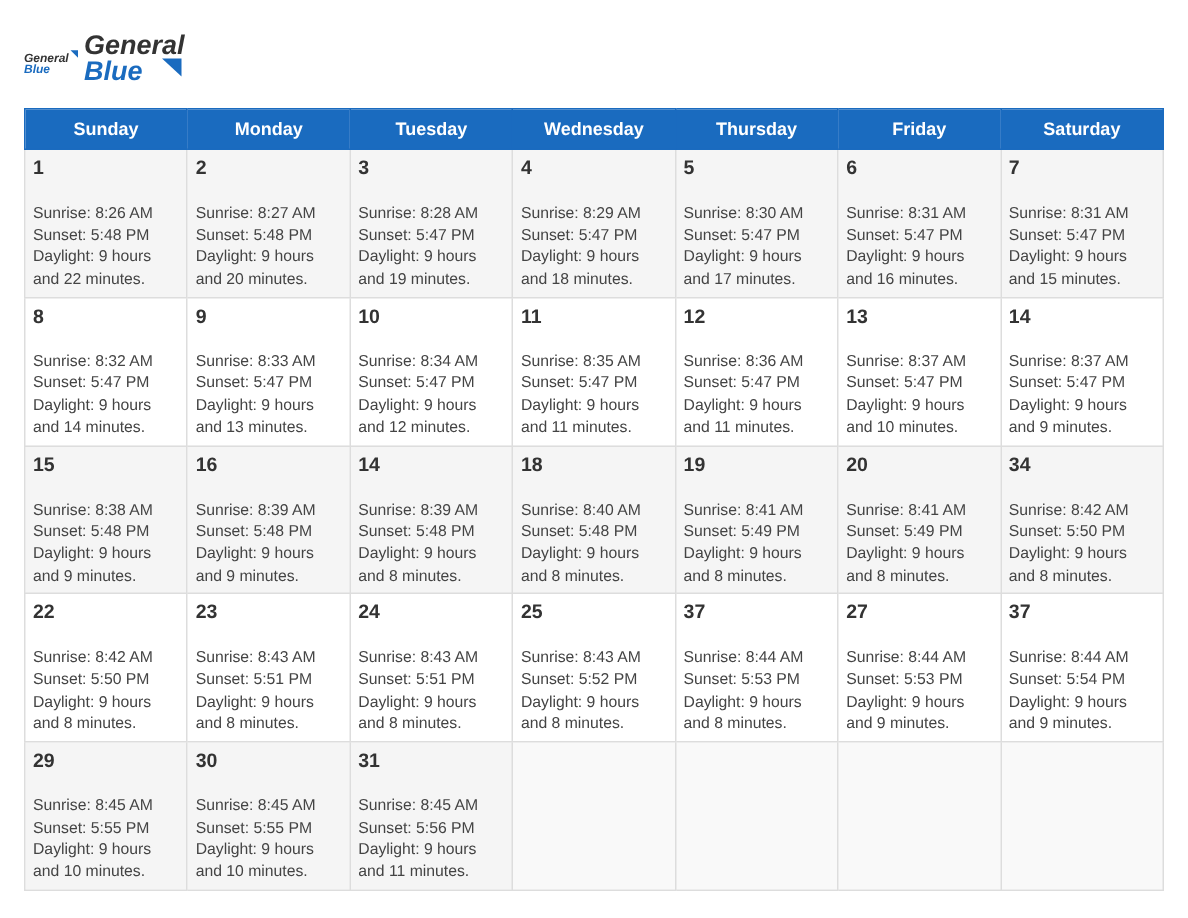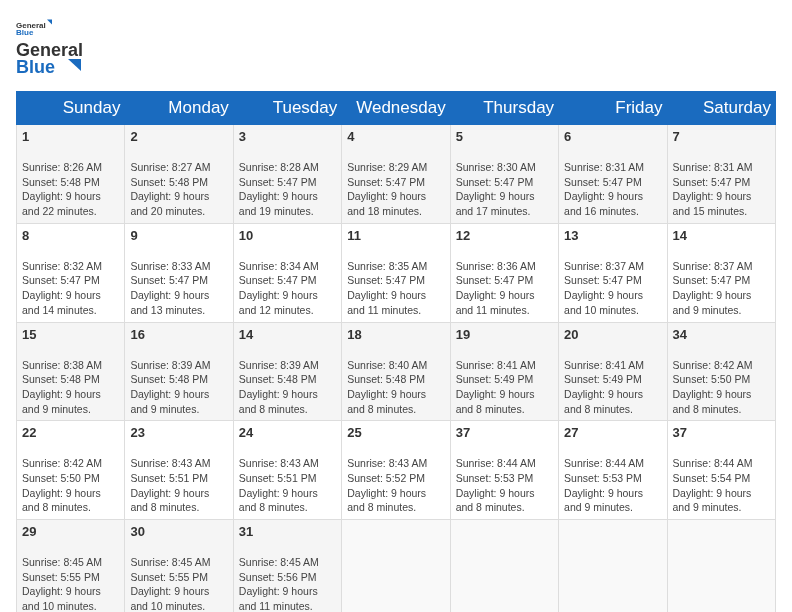--- a/index.html
+++ b/index.html
@@ -11,22 +11,23 @@
       padding: 16px;
     }
     .header-area {
       display: flex;
       justify-content: space-between;
       align-items: flex-start;
       margin-bottom: 8px;
     }
     .logo {
       display: flex;
-      flex-direction: column;
-      align-items: flex-start;
+      flex-direction: row;
+      align-items: center;
+      font-style: italic;
     }
     .logo-icon {
       width: 40px;
       height: 18px;
       margin-top: 2px;
     }
     .title-area {
       text-align: right;
     }
     .month-title {
@@ -41,23 +42,23 @@
     }
     .calendar {
       width: 100%;
       border-collapse: collapse;
       font-size: 11px;
     }
     .calendar thead th {
       background-color: #1a6bbf;
       color: #fff;
       padding: 6px 4px;
-      text-align: right;
-      font-size: 17px;
-      font-weight: normal;
+      text-align: center;
+      font-size: 12px;
+      font-weight: bold;
       border: 1px solid #1a6bbf;
     }
     .calendar tbody td {
       vertical-align: top;
       padding: 4px 5px;
       border: 1px solid #ddd;
       width: 108px;
       min-height: 80px;
     }
     .calendar tbody tr:nth-child(odd) td {

